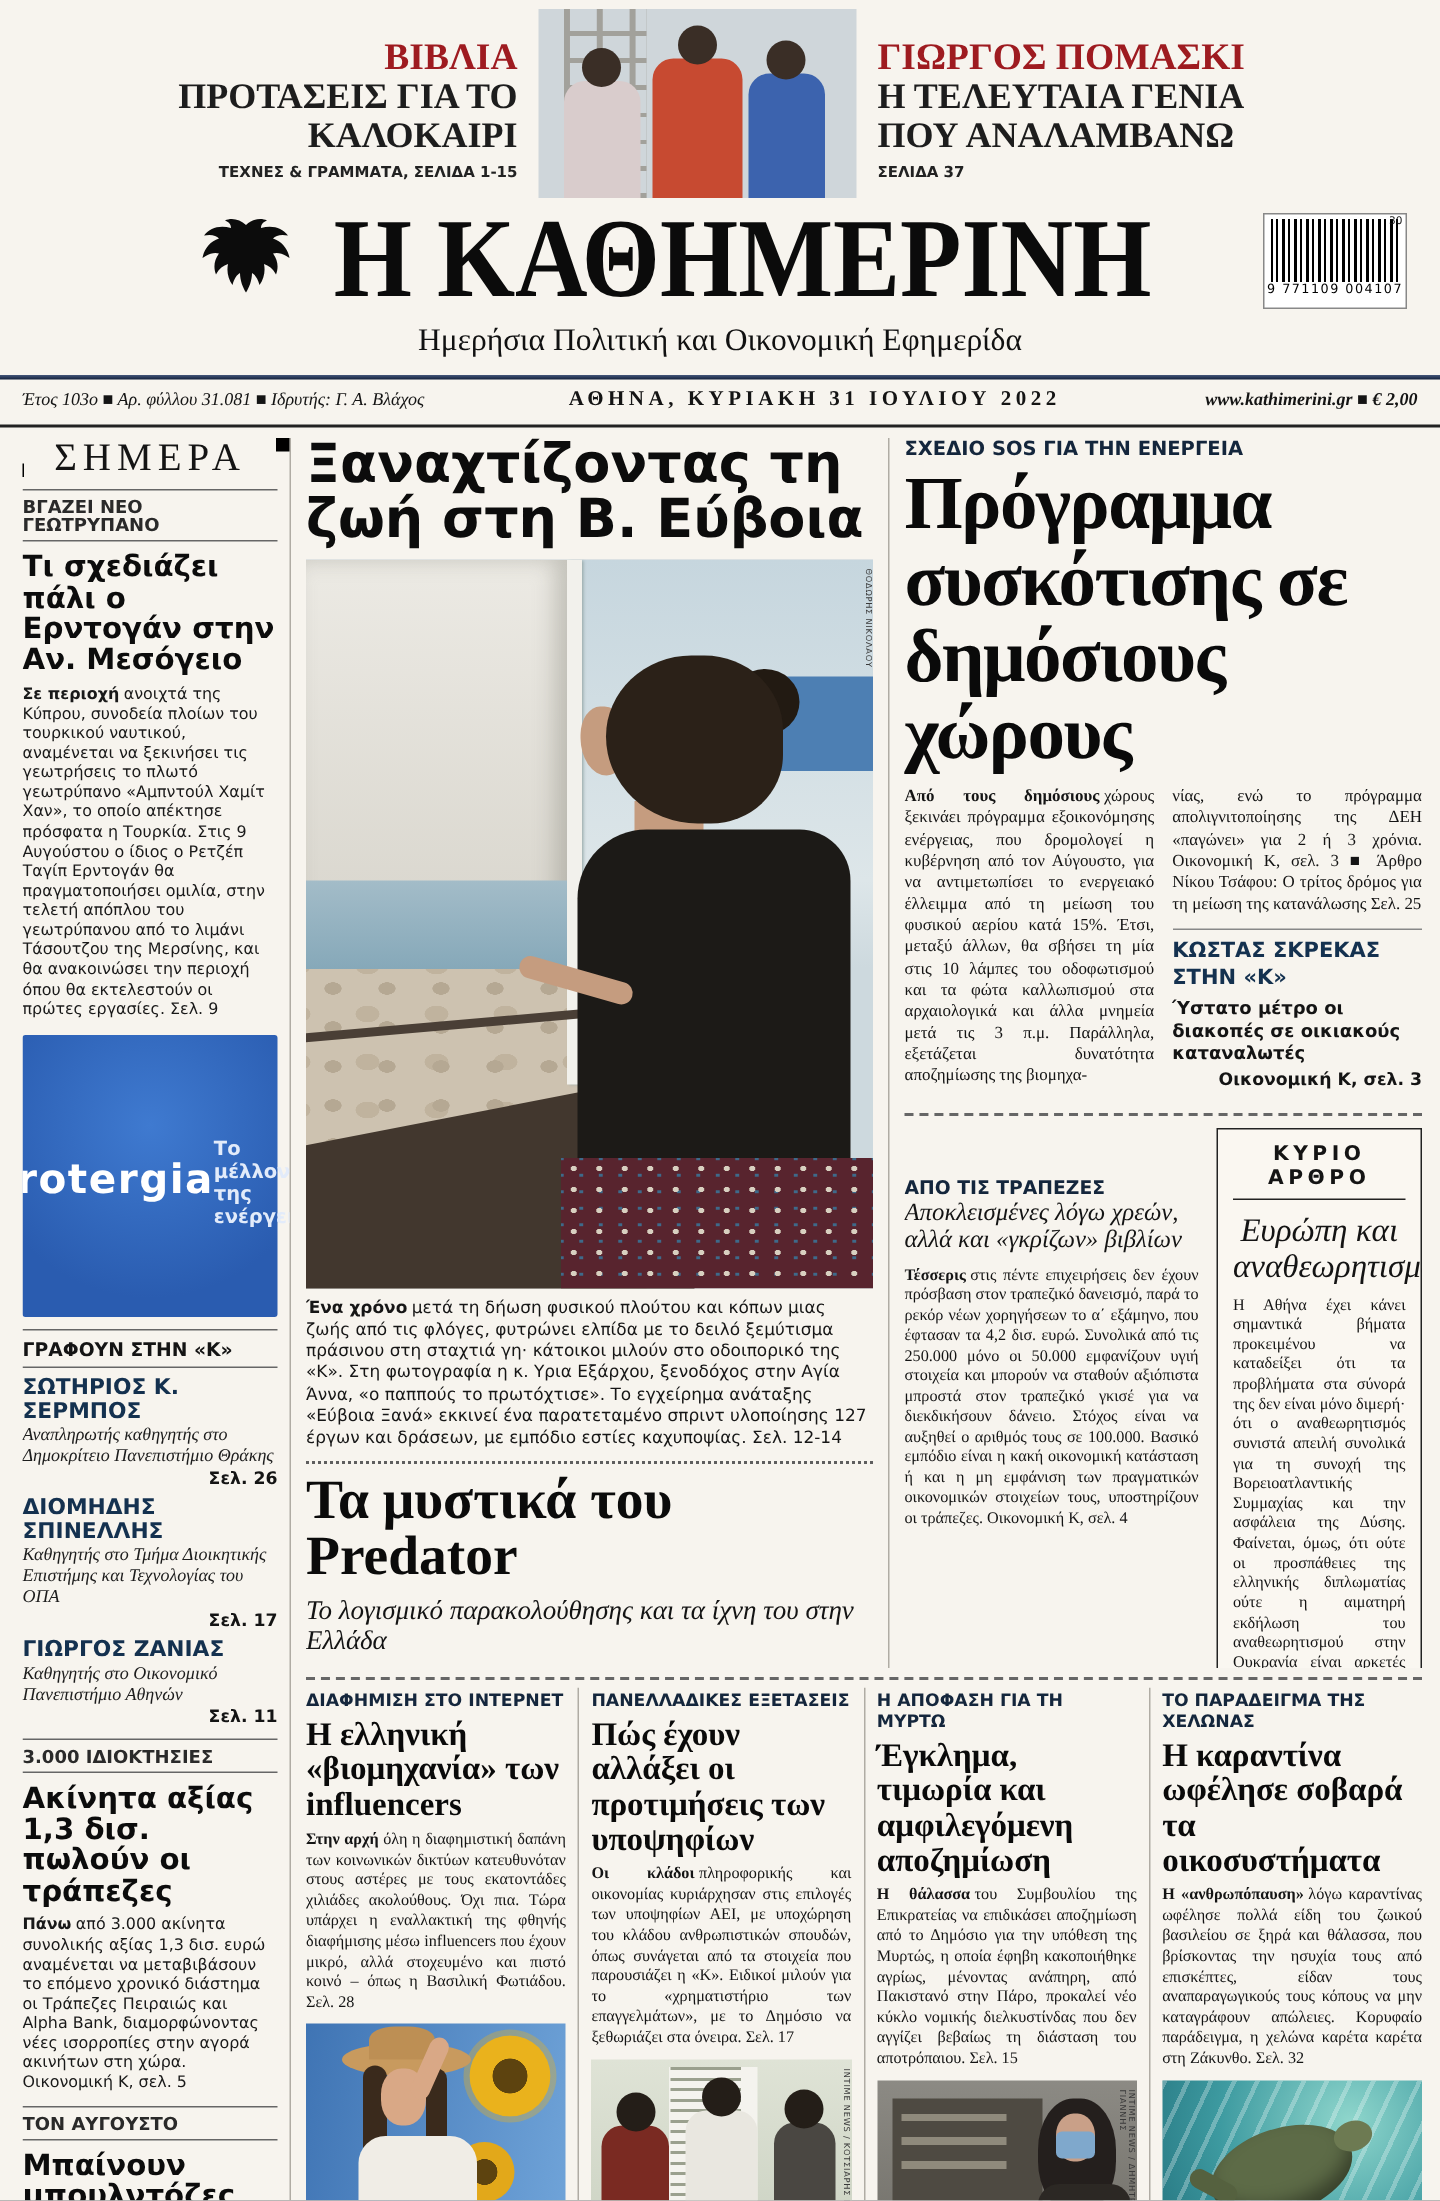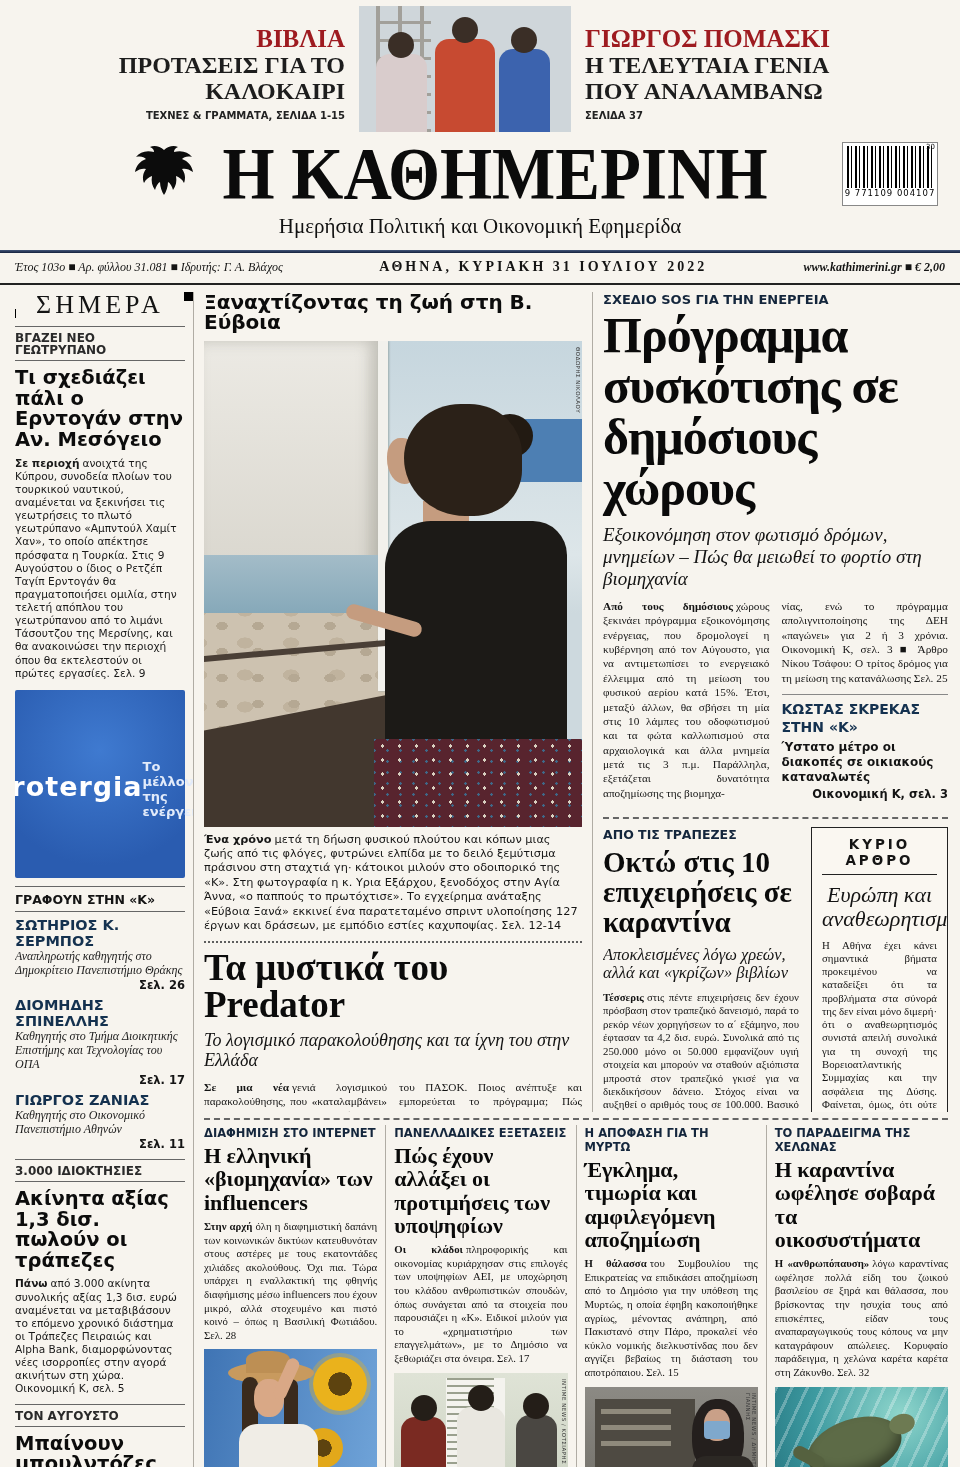--- a/index.html
+++ b/index.html
@@ -72,21 +72,21 @@
   .ad-word{font-size:27px;letter-spacing:1px;margin-top:6px;}
   .ad-tag{font-size:13px;color:#e2ebfa;margin-top:10px;}
   .gr-head{font-weight:bold;font-size:12.5px;border-bottom:1px solid #666;border-top:1px solid #666;
       padding:5px 0 4px;margin-bottom:4px;}
   .auth{margin-top:5px;}
   .auth-name{font-weight:bold;font-size:14.5px;color:#14314f;}
   .auth-desc{font:italic 12px/1.18 "Liberation Serif",serif;color:#1c1c1c;}
   .auth-page{font-weight:bold;font-size:11.5px;text-align:right;margin-top:1px;}
 
   
-  .evia-head{font-weight:bold;font-size:20px;line-height:1.02;margin:0 0 8px;color:#0c0c0c;}
+  .evia-head{font-weight:bold;font-size:36px;line-height:1.02;margin:0 0 8px;color:#0c0c0c;}
   .photo{position:relative;overflow:hidden;background:#cfd6da;}
   .evia-photo{height:486px;}
   .ev-sky{position:absolute;inset:0;background:linear-gradient(#c6d6de 0%,#dde6e9 44%,#cdd9de 56%);}
   .ev-bldg{position:absolute;left:0;top:0;width:46%;height:60%;
       background:linear-gradient(#eceae4,#d5d2c9);
       box-shadow:inset -8px 0 14px rgba(120,120,110,.35);}
   .ev-pole{position:absolute;left:46%;top:0;width:10px;height:72%;background:#f2f1ec;box-shadow:1px 0 2px #9aa;}
   .ev-sign{position:absolute;left:58%;top:16%;width:42%;height:13%;background:#4d7fb3;
       color:#fff;font:26px/1.4 "Liberation Serif",serif;padding-left:10px;}
   .ev-sea{position:absolute;left:0;top:44%;width:58%;height:13%;background:linear-gradient(#a3bcc8,#84a7b8);}
@@ -118,21 +118,21 @@
   .main-sub{font:italic 19px/1.16 "Liberation Serif",serif;margin-bottom:9px;}
   .main-cols{display:flex;gap:12px;height:208px;overflow:hidden;}
   .main-cols>div{flex:1;font:11.3px/1.27 "Liberation Serif",serif;text-align:justify;min-width:0;}
   .skrekas{margin-top:9px;border-top:1px solid #888;padding-top:6px;font-family:"DejaVu Sans",sans-serif;text-align:left;}
   .sk-title{font-weight:bold;font-size:14px;color:#14314f;margin-bottom:3px;}
   .sk-line{font-weight:bold;font-size:12px;line-height:1.25;}
   .sk-ref{font-weight:bold;font-size:11.5px;text-align:right;margin-top:2px;}
   .r-sep{border-top:2px dashed #666;margin:10px 0 8px;}
   .banks-row{display:flex;gap:12px;flex:1;overflow:hidden;}
   .banks{width:196px;flex:none;}
-  .banks-kick{font-weight:bold;font-size:12.5px;color:#14263c;}
+  .banks-kick{font-weight:bold;font-size:12.5px;color:#14263c;margin-top:32px;}
   .banks-head{font:bold 29px/1.03 "Liberation Serif",serif;margin:6px 0 8px;color:#0a0a0a;}
   .banks-sub{font:italic 16.5px/1.12 "Liberation Serif",serif;margin-bottom:8px;}
   .banks-body{font:10.8px/1.25 "Liberation Serif",serif;text-align:justify;}
   .editorial{flex:1;border:1.5px solid #222;padding:8px 10px;background:#faf7f1;min-width:0;}
   .ed-head{text-align:center;font-weight:bold;font-size:13.5px;letter-spacing:3px;
       border-bottom:1.5px solid #222;padding-bottom:6px;margin-bottom:8px;}
   .ed-title{font:italic 22px/1.08 "Liberation Serif",serif;text-align:center;margin-bottom:8px;}
   .ed-body{font:10.8px/1.23 "Liberation Serif",serif;text-align:justify;}
 
   
@@ -320,37 +320,35 @@
             <div class="twocol">
               <div><b class="lead">Σε μια νέα</b><span>γενιά λογισμικού παρακολούθησης, που «καταλαμβάνει» τη συσκευή χωρίς να χρειάζεται να σπάσει την κρυπτογράφηση των εφαρμογών, ανήκει το Predator, μέσω του οποίου είχε επιχειρηθεί να παγιδευτεί το κινητό του προέδρου</span></div>
               <div>του ΠΑΣΟΚ. Ποιος ανέπτυξε και εμπορεύεται το πρόγραμμα; Πώς ανιχνεύθηκε η λειτουργία του στην Ελλάδα και πού αλλού έχουν εντοπιστεί θύματά του; Η «Κ» ξετυλίγει το νήμα της υπόθεσης από την αρχή. Σελ. 8</div>
             </div>
           </div>
         </div>
 
         <div class="right-col">
           <div class="main-kick">ΣΧΕΔΙΟ SOS ΓΙΑ ΤΗΝ ΕΝΕΡΓΕΙΑ</div>
           <div class="main-head">Πρόγραμμα συσκότισης σε δημόσιους χώρους</div>
-          <div class="main-sub">Εξοικονόμηση στον φωτισμό δρόμων, μνημείων – Πώς θα μειωθεί το φορτίο στη βιομηχανία</div>
           <div class="main-cols">
             <div><b class="lead">Από τους δημόσιους</b><span>χώρους ξεκινάει πρόγραμμα εξοικονόμησης ενέργειας, που δρομολογεί η κυβέρνηση από τον Αύγουστο, για να αντιμετωπίσει το ενεργειακό έλλειμμα από τη μείωση του φυσικού αερίου κατά 15%. Έτσι, μεταξύ άλλων, θα σβήσει τη μία στις 10 λάμπες του οδοφωτισμού και τα φώτα καλλωπισμού στα αρχαιολογικά και άλλα μνημεία μετά τις 3 π.μ. Παράλληλα, εξετάζεται δυνατότητα αποζημίωσης της βιομηχα-</span></div>
             <div>
               <span>νίας, ενώ το πρόγραμμα απολιγνιτοποίησης της ΔΕΗ «παγώνει» για 2 ή 3 χρόνια. Οικονομική Κ, σελ. 3 ■ Άρθρο Νίκου Τσάφου: Ο τρίτος δρόμος για τη μείωση της κατανάλωσης Σελ. 25</span>
               <div class="skrekas">
                 <div class="sk-title">ΚΩΣΤΑΣ ΣΚΡΕΚΑΣ ΣΤΗΝ «Κ»</div>
                 <div class="sk-line">Ύστατο μέτρο οι διακοπές σε οικιακούς καταναλωτές</div>
                 <div class="sk-ref">Οικονομική Κ, σελ. 3</div>
               </div>
             </div>
           </div>
           <div class="r-sep"></div>
           <div class="banks-row">
             <div class="banks">
               <div class="banks-kick">ΑΠΟ ΤΙΣ ΤΡΑΠΕΖΕΣ</div>
-              <div class="banks-head">Οκτώ στις 10 επιχειρήσεις σε καραντίνα</div>
               <div class="banks-sub">Αποκλεισμένες λόγω χρεών, αλλά και «γκρίζων» βιβλίων</div>
               <p class="banks-body" style="margin:0"><b class="lead">Τέσσερις</b><span>στις πέντε επιχειρήσεις δεν έχουν πρόσβαση στον τραπεζικό δανεισμό, παρά το ρεκόρ νέων χορηγήσεων το α΄ εξάμηνο, που έφτασαν τα 4,2 δισ. ευρώ. Συνολικά από τις 250.000 μόνο οι 50.000 εμφανίζουν υγιή στοιχεία και μπορούν να σταθούν αξιόπιστα μπροστά στον τραπεζικό γκισέ για να διεκδικήσουν δάνειο. Στόχος είναι να αυξηθεί ο αριθμός τους σε 100.000. Βασικό εμπόδιο είναι η κακή οικονομική κατάσταση ή και η μη εμφάνιση των πραγματικών οικονομικών στοιχείων τους, υποστηρίζουν οι τράπεζες. Οικονομική Κ, σελ. 4</span></p>
             </div>
             <div class="editorial">
               <div class="ed-head">ΚΥΡΙΟ ΑΡΘΡΟ</div>
               <div class="ed-title">Ευρώπη και αναθεωρητισμός</div>
               <div class="ed-body">Η Αθήνα έχει κάνει σημαντικά βήματα προκειμένου να καταδείξει ότι τα προβλήματα στα σύνορά της δεν είναι μόνο διμερή· ότι ο αναθεωρητισμός συνιστά απειλή συνολικά για τη συνοχή της Βορειοατλαντικής Συμμαχίας και την ασφάλεια της Δύσης. Φαίνεται, όμως, ότι ούτε οι προσπάθειες της ελληνικής διπλωματίας ούτε η αιματηρή εκδήλωση του αναθεωρητισμού στην Ουκρανία είναι αρκετές για να πείσουν κάποιους Ευρωπαίους εταίρους να μην εξοπλίζουν τις αναθεωρητικές δυνάμεις. Η Αθήνα πρέπει να επιμείνει. Και οι εταίροι –αντί να κάνουν μόνον υποδείξεις καλής συνοριακής συμπεριφοράς– να την ακούσουν.</div>
             </div>
           </div>
         </div>

